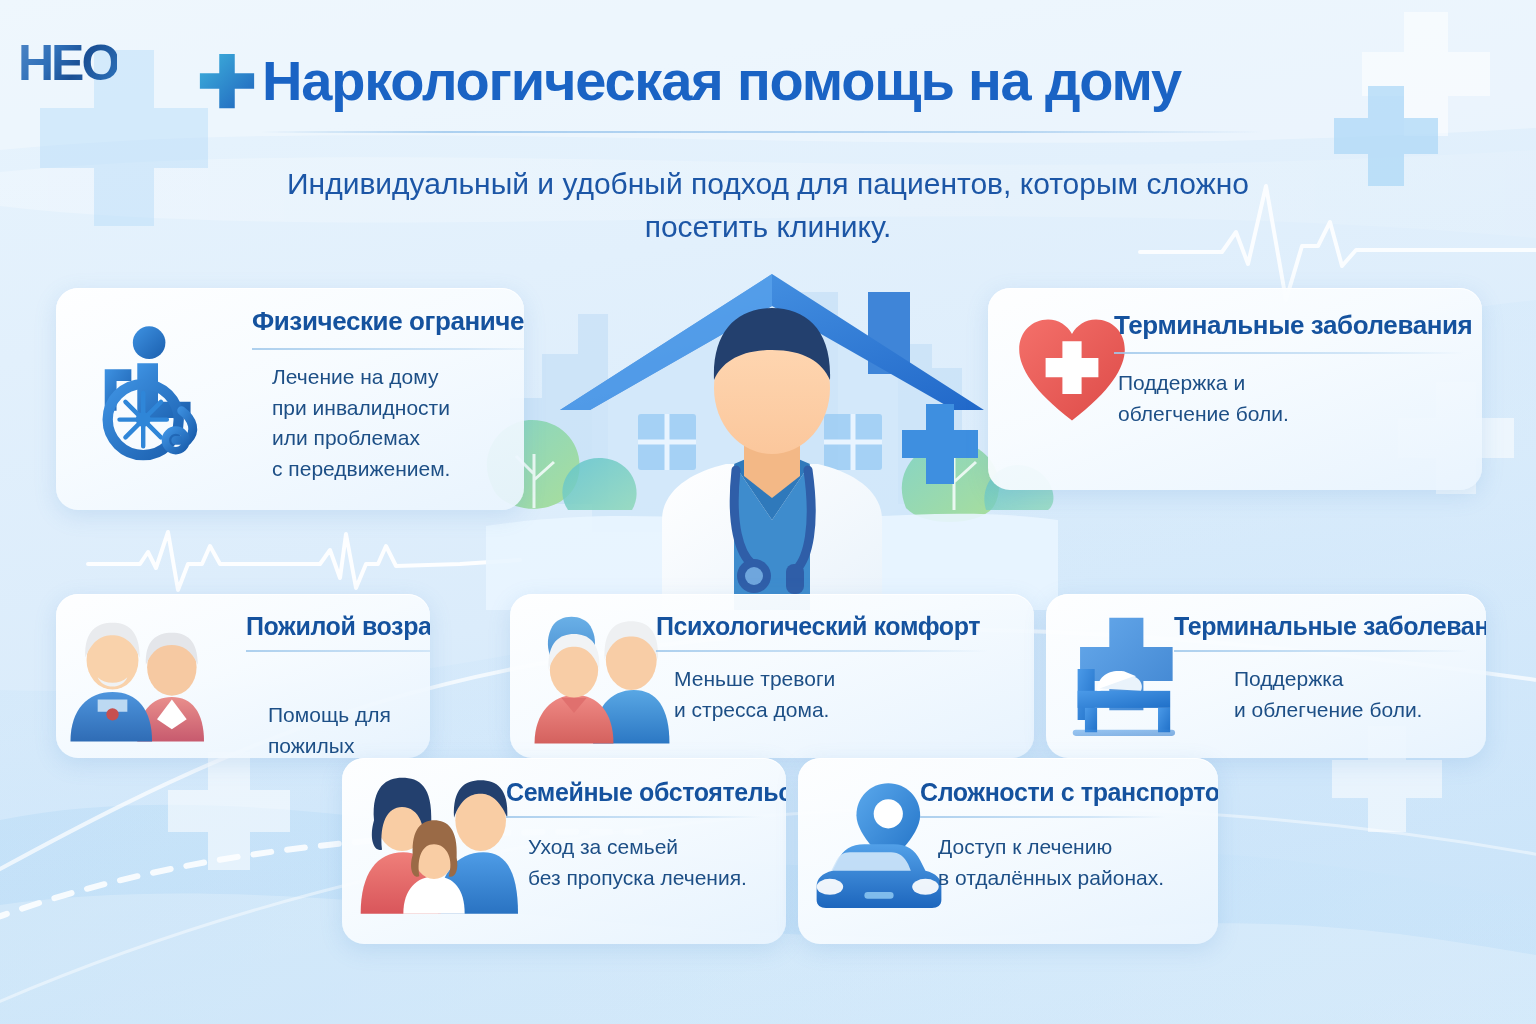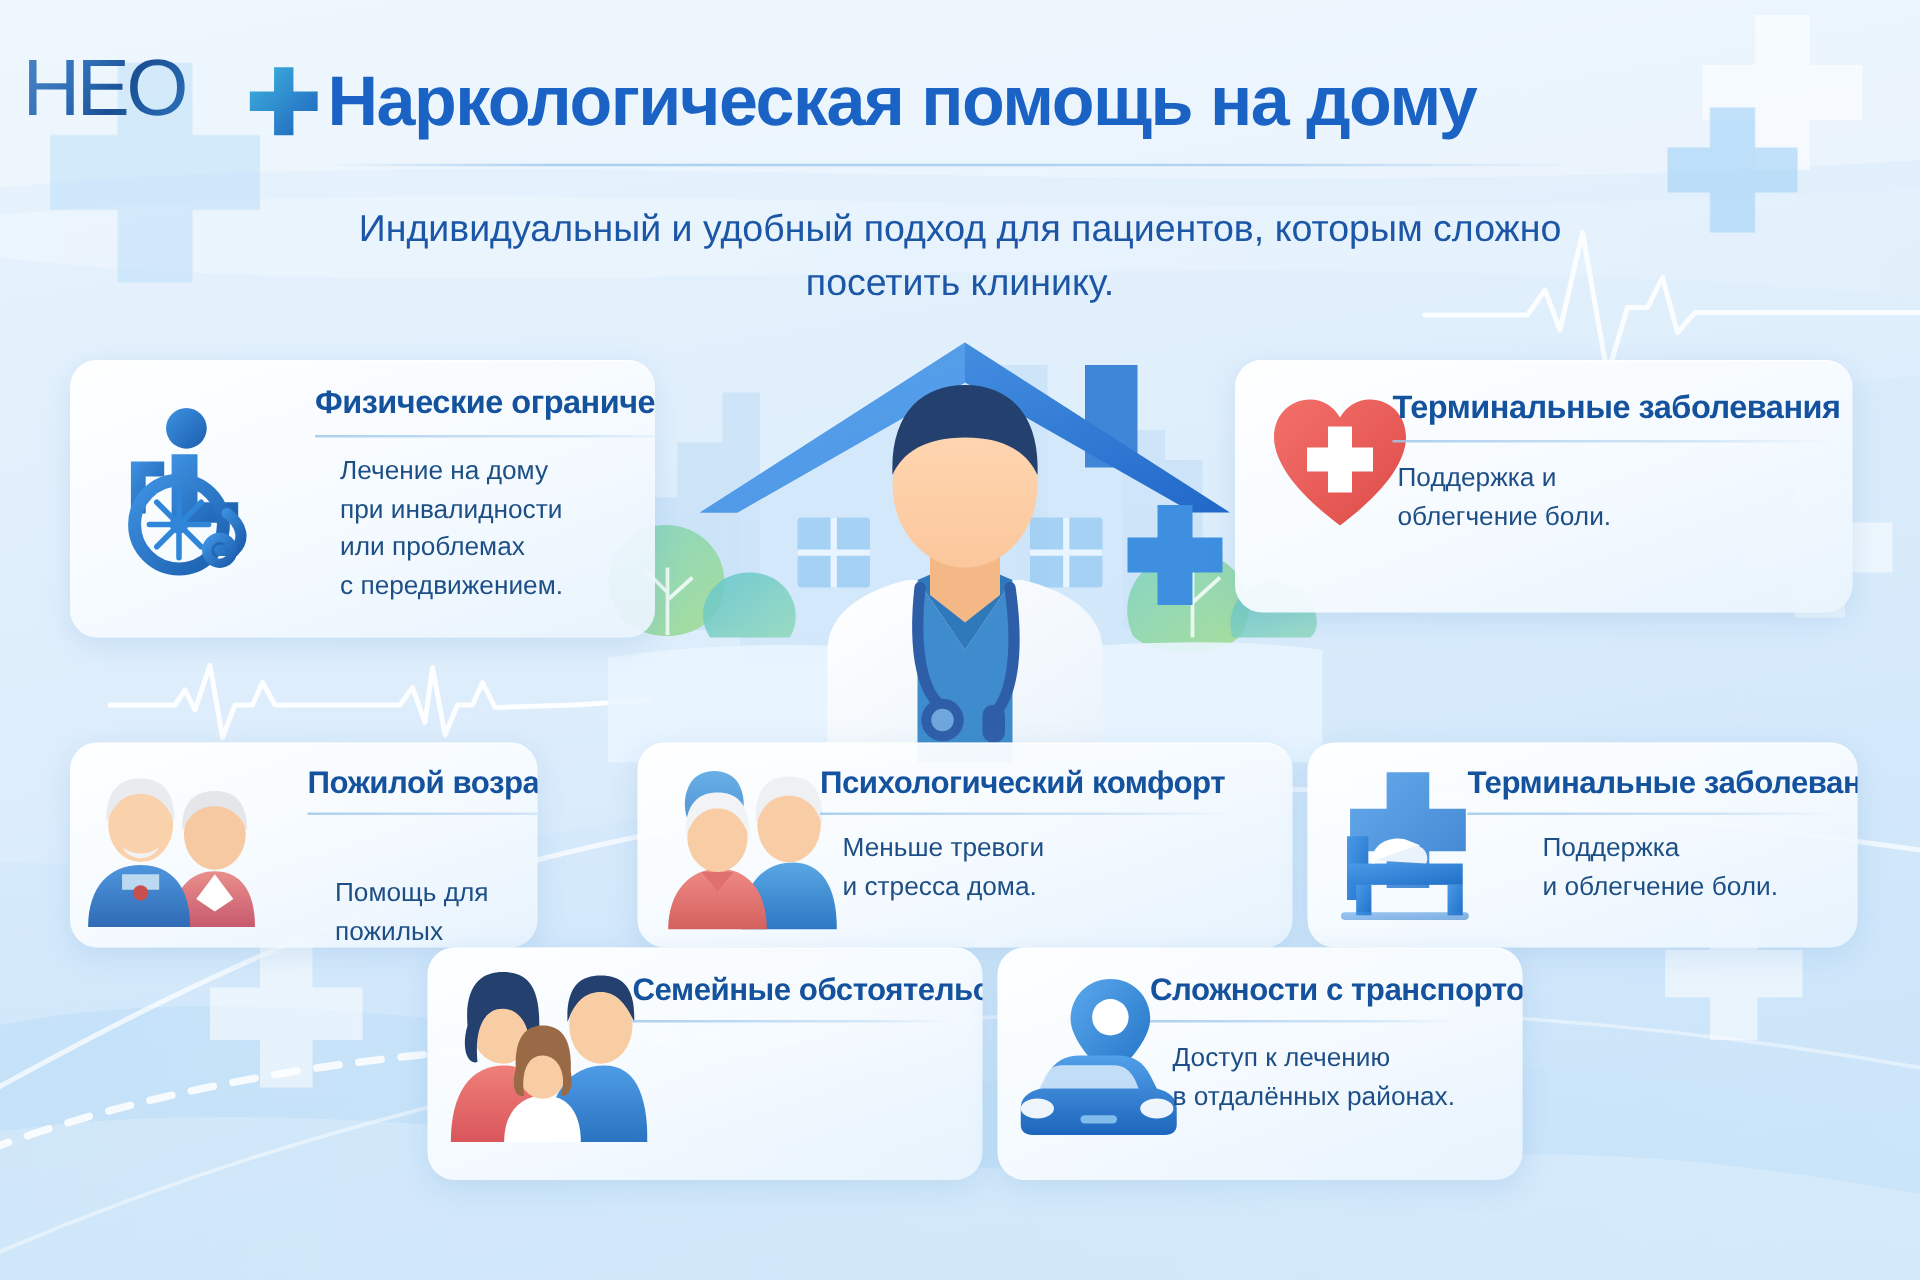--- a/index.html
+++ b/index.html
@@ -14,21 +14,21 @@
     width:1536px; height:1024px;
     background:linear-gradient(170deg,#e8f4fd 0%,#e2f0fc 28%,#dbecfb 55%,#cfe6fa 78%,#c5e1f8 100%);
     overflow:hidden;
   }
   .bg-svg { position:absolute; inset:0; width:1536px; height:1024px; pointer-events:none; }
 
   
   #header { position:absolute; left:0; top:0; width:1536px; height:150px; }
   #logo {
     position:absolute; left:18px; top:38px;
-    font-size:64px; font-weight:normal; letter-spacing:-3px;
+    font-size:50px; font-weight:bold; letter-spacing:-3px;
     line-height:1;
     background:linear-gradient(125deg,#4f86c6 0%,#2f6fb8 35%,#1a4f94 60%,#2d74bd 100%);
     -webkit-background-clip:text; background-clip:text; color:transparent;
     font-family:"Liberation Sans", sans-serif;
   }
   #logo-plus {
     position:absolute; left:196px; top:50px;
     width:62px; height:62px;
   }
   #page-title {
@@ -418,20 +418,22 @@
       <path d="M2,108 C2,78 14,62 34,62 C52,62 62,78 62,108 Z" fill="url(#fg1)"></path>
       <ellipse cx="33" cy="38" rx="19" ry="23" fill="#f9cda4"></ellipse>
       <path d="M12,38 C10,12 22,6 33,6 C46,6 56,12 55,40 C58,54 52,62 48,60 C52,44 46,28 33,28 C22,28 16,40 18,60 C12,62 8,52 12,38 Z" fill="#23406e"></path>
 
       <path d="M34,108 C34,90 44,80 58,80 C72,80 80,90 80,108 Z" fill="#ffffff"></path>
       <ellipse cx="57" cy="64" rx="15" ry="18" fill="#f9cda4"></ellipse>
       <path d="M41,64 C40,44 48,38 57,38 C67,38 75,44 74,66 C76,76 72,82 68,80 C72,68 67,56 57,56 C48,56 44,66 46,80 C41,82 38,74 41,64 Z" fill="#9a6a46"></path>
     </svg>
     <div class="card-title">Семейные обстоятельства</div>
     <div class="card-rule"></div>
+    <div class="card-body">Уход за семьей
+без пропуска лечения.</div>
   </div>
 
   <div class="card" id="card-transport">
     <svg class="card-icon" viewBox="0 0 110 110">
       <defs>
         <linearGradient id="carg" x1="0" y1="0" x2="0" y2="1">
             <stop offset="0" stop-color="#52a0e8"></stop>
             <stop offset="1" stop-color="#1d66bd"></stop>
           </linearGradient>
         <linearGradient id="ping" x1="0" y1="0" x2="1" y2="1">

